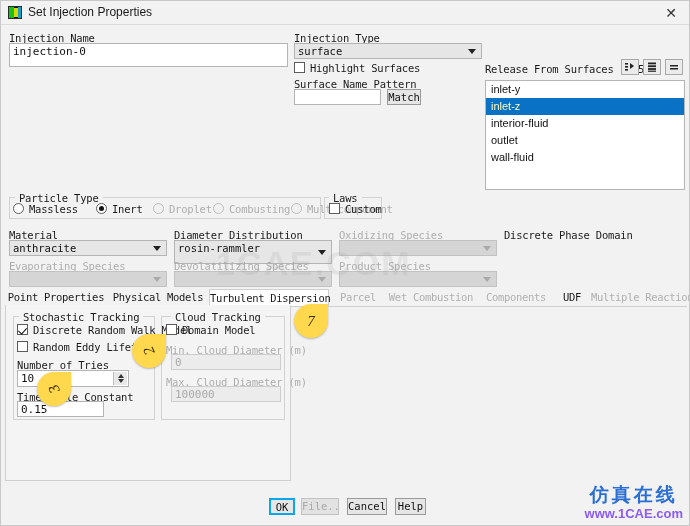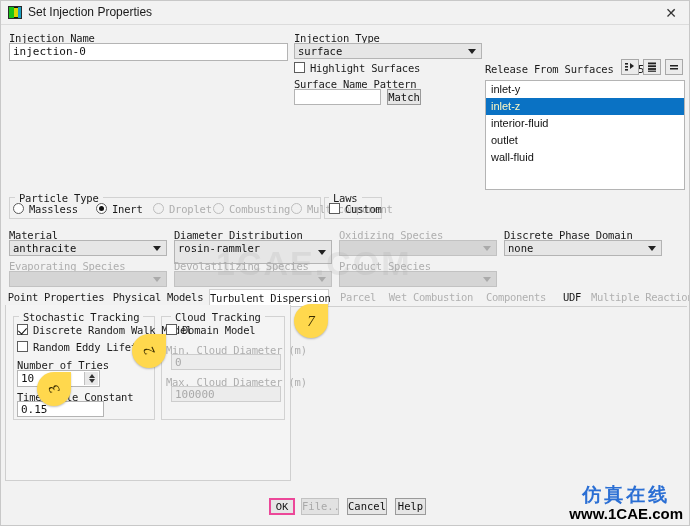--- a/index.html
+++ b/index.html
@@ -123,21 +123,21 @@
     box-sizing: border-box;
     font-family: "DejaVu Sans Mono", monospace;
     font-size: 10.5px;
     color: #111;
     text-align: center;
     cursor: pointer;
     white-space: nowrap;
     overflow: hidden;
   }
   .btn.dis { color: #a9a9a9; border-color: #c2c2c2; background: #e2e2e2; }
-  .btn.focus { border: 2px solid #ec4899; font-family: Liberation Mono, monospace; }
+  .btn.focus { border: 2px solid #0ea5e9; }
 
   
   .cbwrap { position: absolute; white-space: nowrap; }
   .cb {
     display: inline-block;
     width: 11px; height: 11px;
     border: 1px solid #5c5c5c;
     background: #ffffff;
     box-sizing: border-box;
     vertical-align: -1px;
@@ -329,43 +329,43 @@
   .wm-cn {
     font-family: "Liberation Serif", serif;
     font-size: 19px;
     font-weight: bold;
     color: #2b6fd4;
     letter-spacing: 3px;
     line-height: 20px;
   }
   .wm-en {
     font-family: "Liberation Sans", sans-serif;
-    font-size: 15px;
+    font-size: 13px;
     font-weight: bold;
-    color: #000000;
+    color: #8b5cf6;
     line-height: 17px;
   }
 </style>
 </head>
 <body>
 
 <div id="app">
 
   <div class="titlebar">
     <div class="title-icon">
       <i class="ti-a"></i>
         <i class="ti-b"></i>
         <i class="ti-c"></i>
     </div>
     <div class="title-text">Set Injection Properties</div>
     <div class="close-btn">✕</div>
   </div>
 
   <div class="lbl" style="left:8px; top:31px;">Injection Name</div>
-  <div class="tf" style="left:8px; top:42px; width:279px; height:18px;">injection-0</div>
+  <div class="tf" style="left:8px; top:42px; width:279px; height:24px;">injection-0</div>
 
   <div class="lbl" style="left:293px; top:31px;">Injection Type</div>
   <div class="combo" style="left:293px; top:42px; width:188px; height:16px;">
     <span>surface</span>
     <i class="arw"></i>
   </div>
 
   <div class="cbwrap" style="left:293px; top:61px;">
     <span class="cb"></span><span class="cbtxt">Highlight Surfaces</span>
   </div>
@@ -444,24 +444,20 @@
     <i class="arw"></i>
   </div>
 
   <div class="lbl dis" style="left:338px; top:228px;">Oxidizing Species</div>
   <div class="combo dis" style="left:338px; top:239px; width:158px; height:16px;">
     <span></span>
     <i class="arw"></i>
   </div>
 
   <div class="lbl" style="left:503px; top:228px;">Discrete Phase Domain</div>
-  <div class="combo" style="left:503px; top:239px; width:158px; height:16px;">
-    <span>none</span>
-    <i class="arw"></i>
-  </div>
 
   <div class="lbl dis" style="left:8px; top:259px;">Evaporating Species</div>
   <div class="combo dis" style="left:8px; top:270px; width:158px; height:16px;">
     <span></span>
     <i class="arw"></i>
   </div>
 
   <div class="lbl dis" style="left:173px; top:259px;">Devolatilizing Species</div>
   <div class="combo dis" style="left:173px; top:270px; width:158px; height:16px;">
     <span></span>
@@ -493,21 +489,21 @@
   <div class="grp-title" style="left:18px; top:310px; background:#f4f4f4;">Stochastic Tracking</div>
 
   <div class="cbwrap" style="left:16px; top:323px;">
     <span class="cb checked"></span><span class="cbtxt">Discrete Random Walk Model</span>
   </div>
   <div class="cbwrap" style="left:16px; top:340px;">
     <span class="cb"></span><span class="cbtxt">Random Eddy Lifetime</span>
   </div>
 
   <div class="lbl" style="left:16px; top:358px;">Number of Tries</div>
-  <div class="tf" style="left:16px; top:369px; width:83px; height:17px;">
+  <div class="tf" style="left:16px; top:369px; width:112px; height:17px;">
     <span>10</span>
     <span class="spin">
         <i class="up"></i>
         <i class="dn"></i>
       </span>
   </div>
 
   <div class="lbl" style="left:16px; top:390px;">Time Scale Constant</div>
   <div class="tf" style="left:16px; top:400px; width:87px; height:16px;">0.15</div>
 

